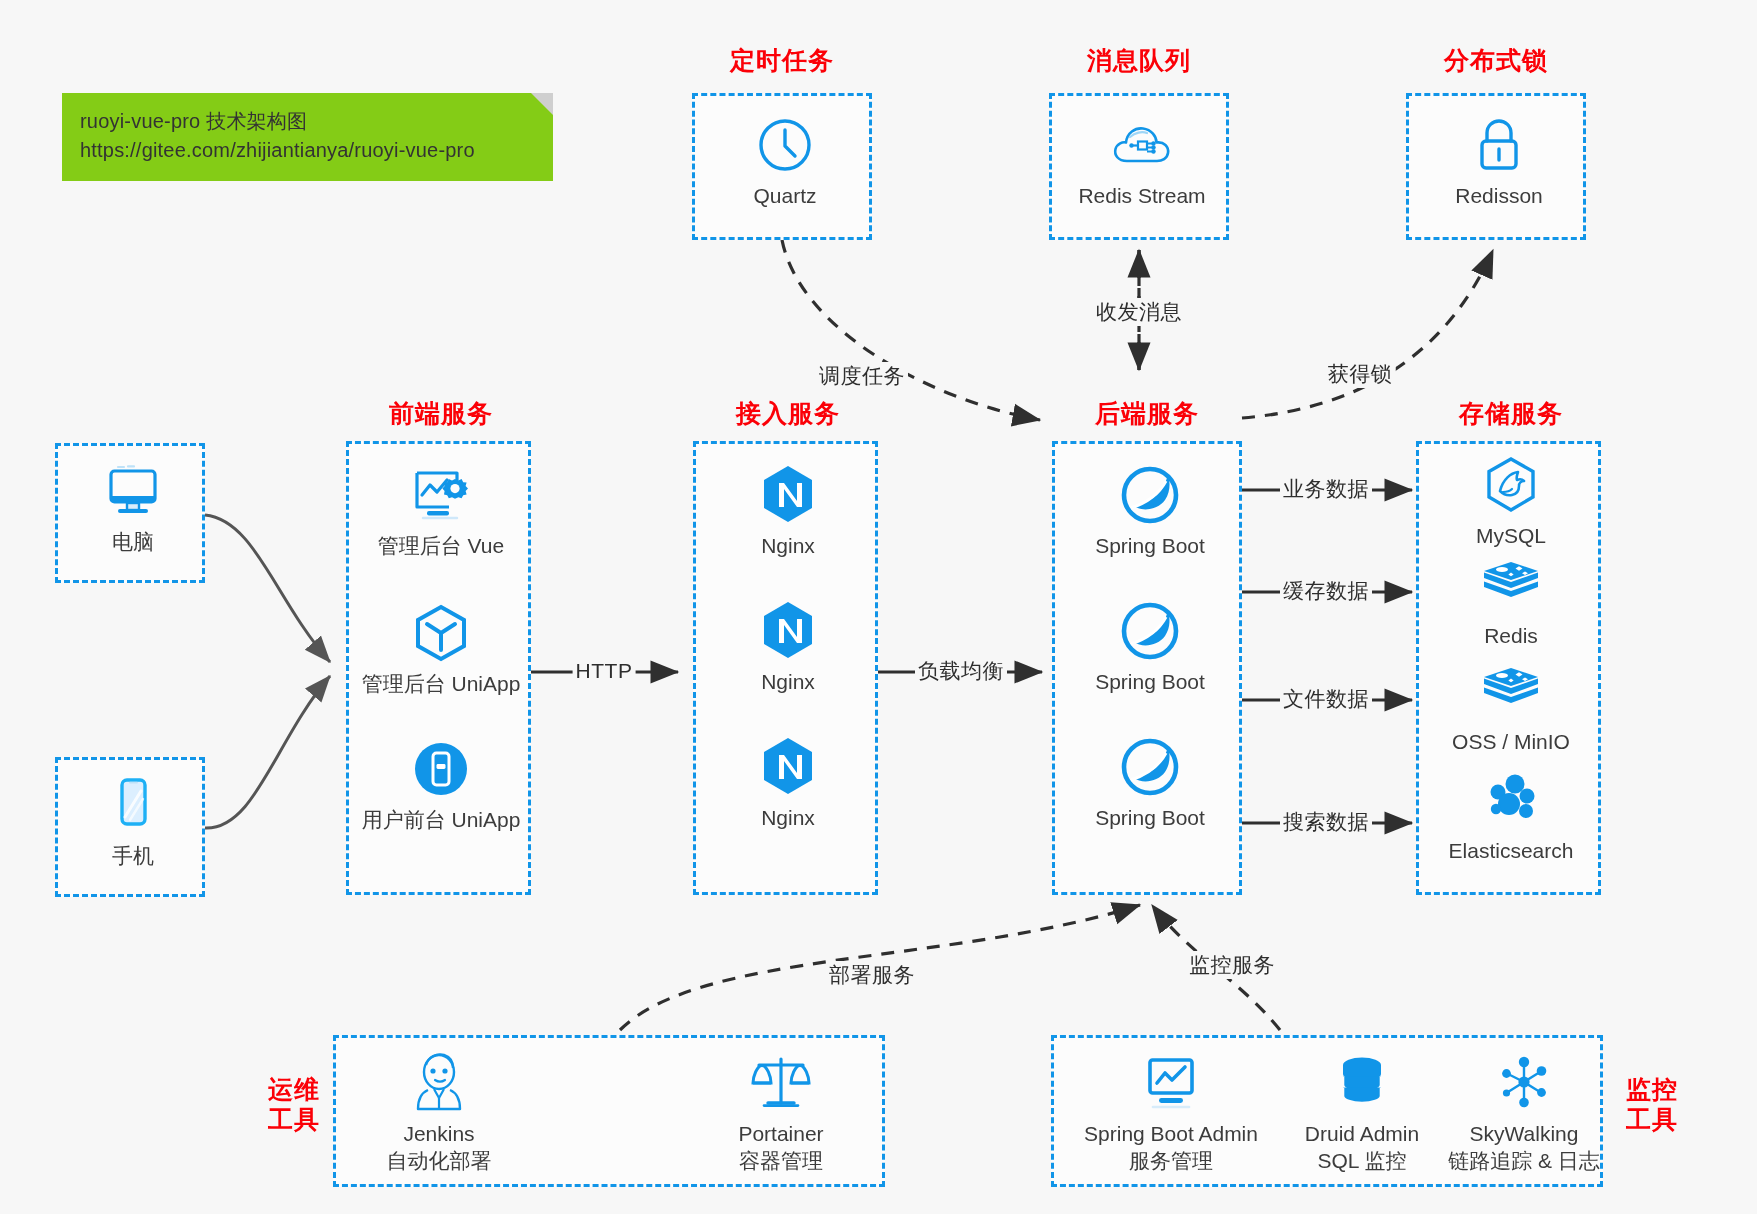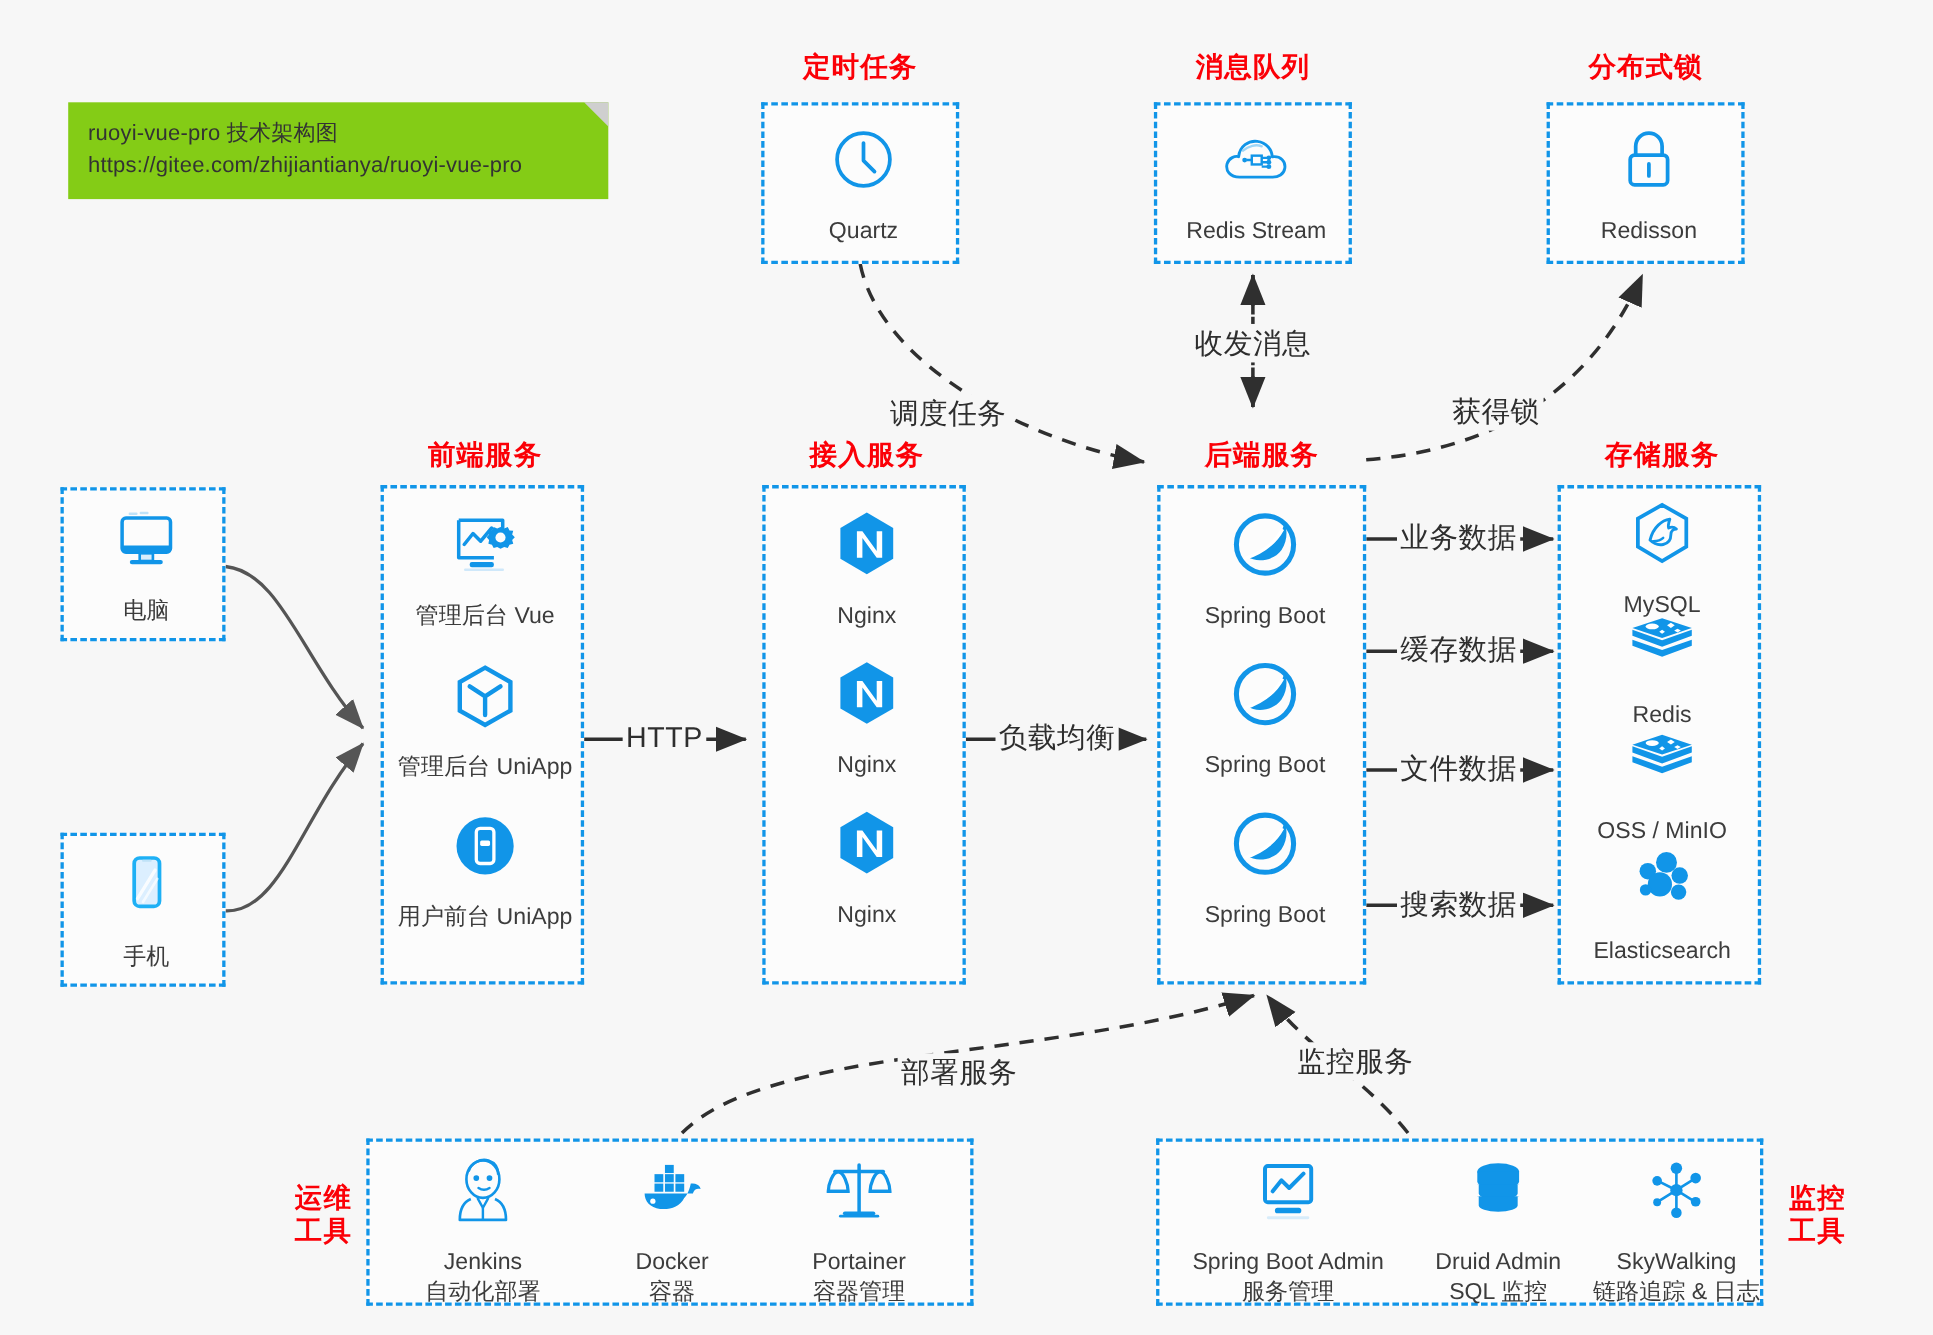--- a/index.html
+++ b/index.html
@@ -47,31 +47,31 @@
   }
   .grp-title.side{line-height:1.18;}
 
   
   .node{
     position:absolute;
     text-align:center;
     width:170px;
   }
   .node .lbl{
-    font-size:21px;color:#3c3c3c;line-height:1.3;margin-top:20px;white-space:nowrap;
+    font-size:21px;color:#3c3c3c;line-height:1.3;margin-top:6px;white-space:nowrap;
   }
   .node .lbl2{font-size:21px;color:#3c3c3c;line-height:1.3;white-space:nowrap;}
   .ico{height:62px;display:flex;align-items:center;justify-content:center;}
   .ico svg{display:block;}
 
   
   .elabel{
     position:absolute;
     background:#f7f7f7;
-    font-size:26px;
+    font-size:21px;
     color:#2e2e2e;
     padding:0 3px;
     white-space:nowrap;
     transform:translate(-50%,-50%);
     letter-spacing:.5px;
   }
 </style>
 </head>
 <body>
 
@@ -383,39 +383,20 @@
           <path d="M25 29 C28 31 32 31 35 29" fill="none" stroke="#1195e8" stroke-width="2.2" stroke-linecap="round"></path>
           <path d="M18 39 C11 42 8 49 8 58 L50 58 C50 49 47 42 40 39" fill="none" stroke="#1195e8" stroke-width="2.4" stroke-linejoin="round"></path>
           <path d="M24 38 L29 47 L34 38" fill="none" stroke="#1195e8" stroke-width="2.2"></path>
           <path d="M29 47 L29 58" stroke="#1195e8" stroke-width="2.2"></path>
         </svg>
       </div>
       <div class="lbl">Jenkins</div>
       <div class="lbl2">自动化部署</div>
     </div>
 
-    <div class="node" style="left:190px;top:14px;">
-      <div class="ico">
-        <svg width="66" height="56" viewBox="0 0 66 56">
-          <g fill="#1195e8">
-            <rect x="17" y="21" width="8" height="7.4"></rect>
-            <rect x="26.5" y="21" width="8" height="7.4"></rect>
-            <rect x="36" y="21" width="8" height="7.4"></rect>
-            <rect x="17" y="12.4" width="8" height="7.4"></rect>
-            <rect x="26.5" y="12.4" width="8" height="7.4"></rect>
-            <rect x="36" y="12.4" width="8" height="7.4"></rect>
-            <rect x="26.5" y="4" width="8" height="7.4"></rect>
-          </g>
-          <path d="M8 30 L52 30 C52 30 53 24 59 26 C59 26 58 20 50 21 C50 21 48 31 44 34 C40 42 31 45 22 44 C13 43 8 37 8 30 Z" fill="#1195e8"></path>
-          <circle cx="15.5" cy="37" r="2.4" fill="#ffffff"></circle>
-        </svg>
-      </div>
-      <div class="lbl">Docker</div>
-      <div class="lbl2">容器</div>
-    </div>
 
     <div class="node" style="left:360px;top:14px;">
       <div class="ico">
         <svg width="62" height="60" viewBox="0 0 62 60">
           <path d="M31 6 L31 50" stroke="#1195e8" stroke-width="3.2" stroke-linecap="round"></path>
           <path d="M9 12 L53 12" stroke="#1195e8" stroke-width="3.2" stroke-linecap="round"></path>
           <path d="M18 50 L44 50" stroke="#1195e8" stroke-width="3.4" stroke-linecap="round"></path>
           <path d="M14 52.6 L48 52.6" stroke="#1195e8" stroke-width="2.6" stroke-linecap="round"></path>
           <path d="M3 30 C3 24 7 12.4 12 12.4 C17 12.4 21 24 21 30 Z" fill="none" stroke="#1195e8" stroke-width="3"></path>
           <path d="M41 30 C41 24 45 12.4 50 12.4 C55 12.4 59 24 59 30 Z" fill="none" stroke="#1195e8" stroke-width="3"></path>

